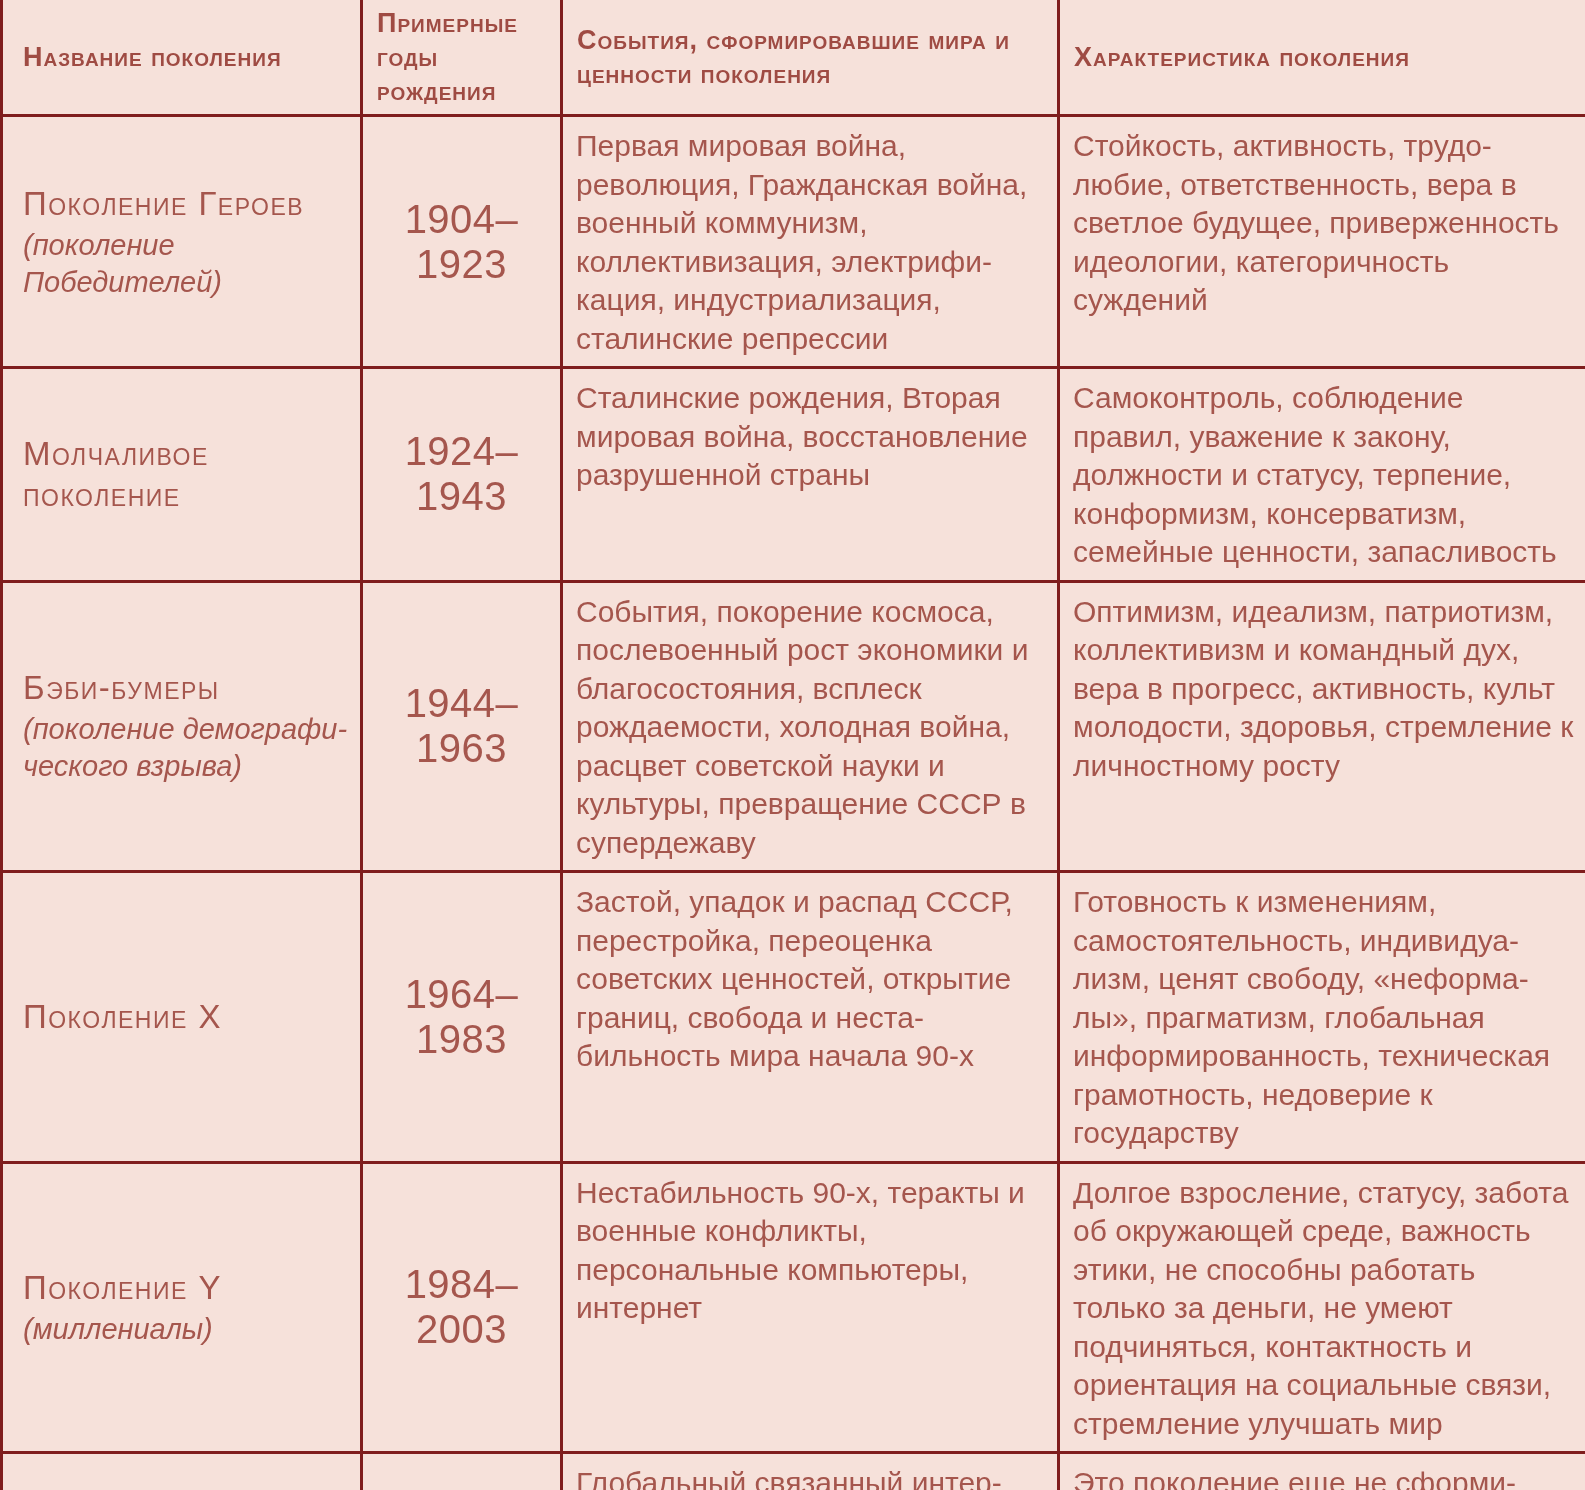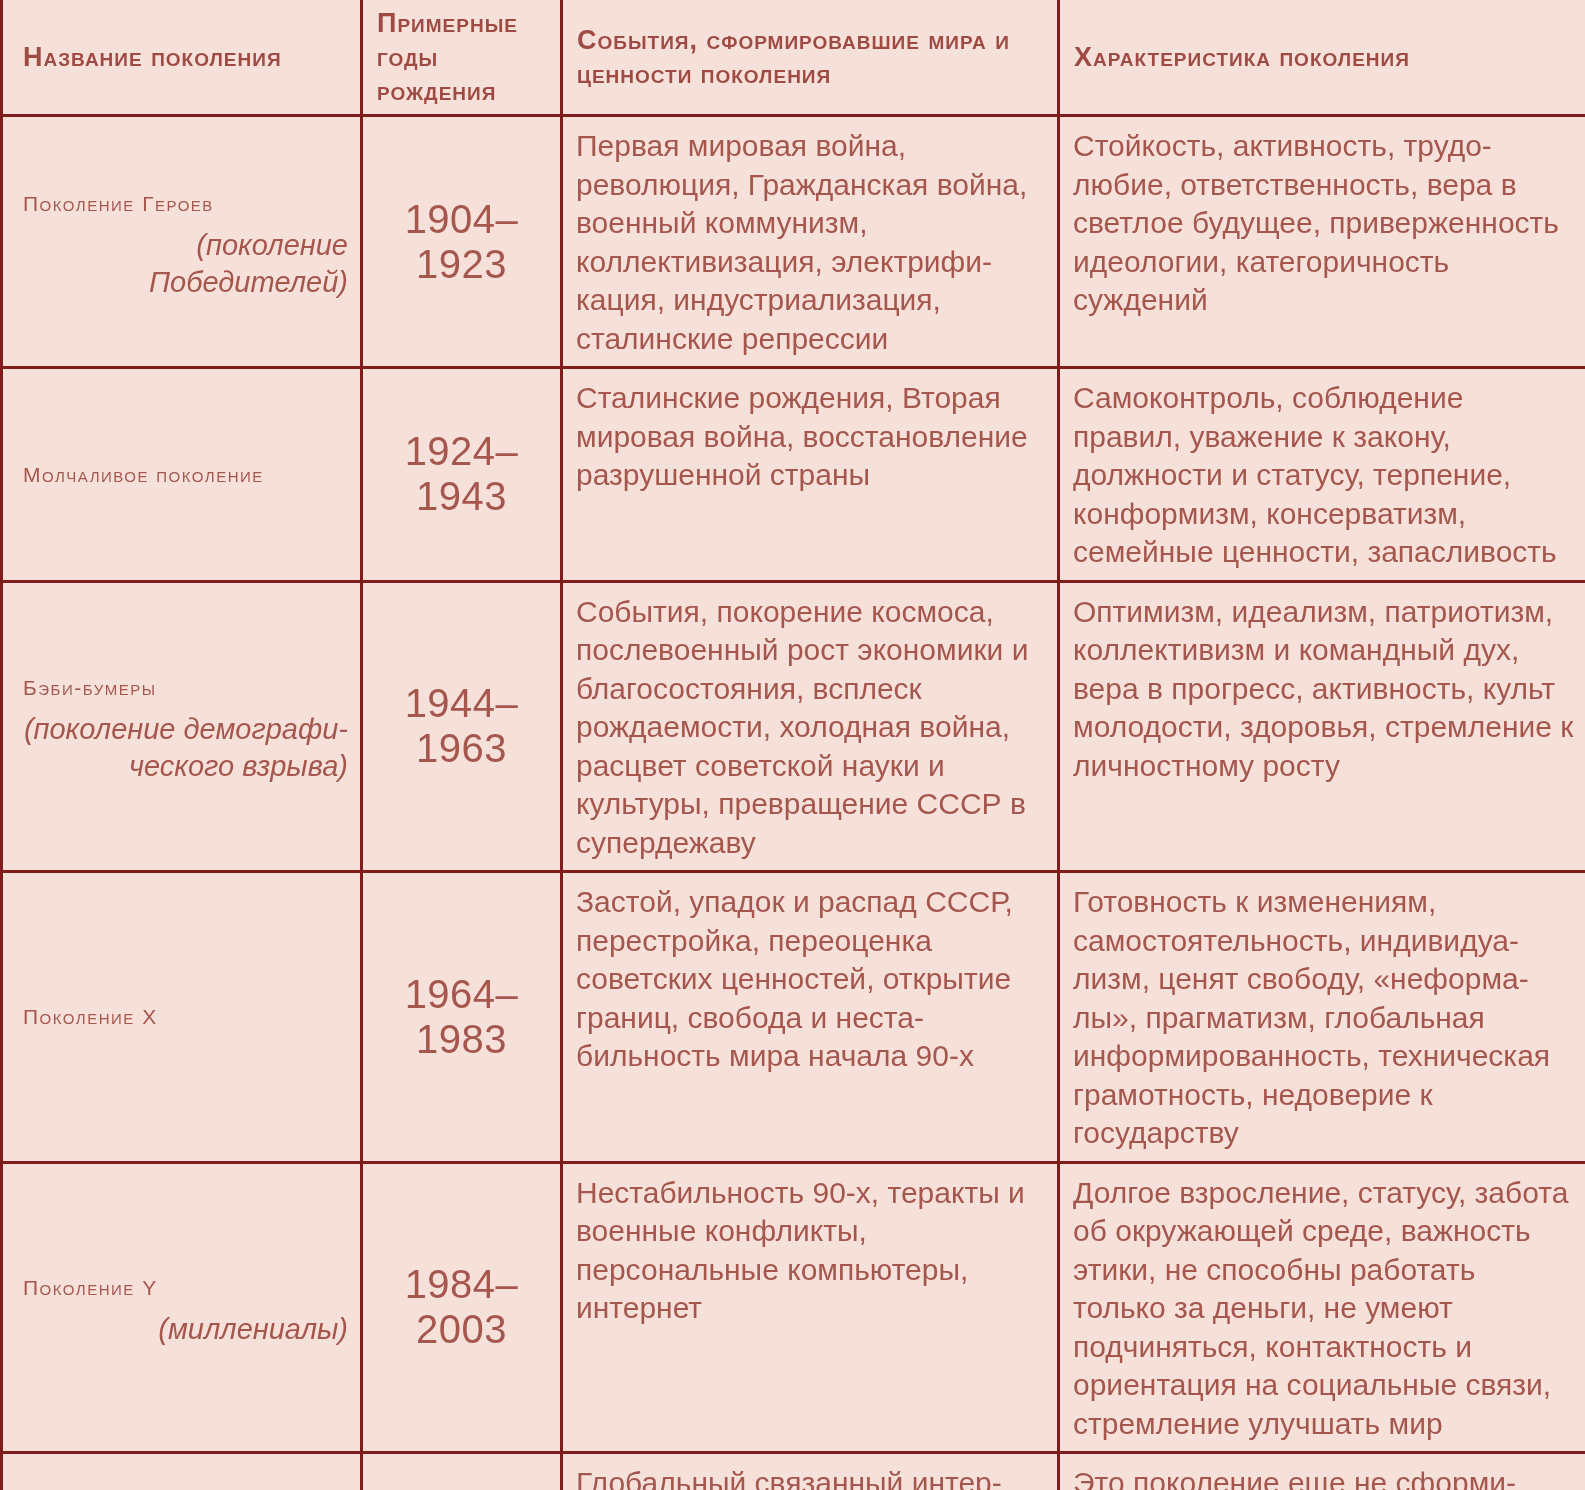--- a/index.html
+++ b/index.html
@@ -51,30 +51,29 @@
   }
   th.h.first { padding-left: 20px; }
 
   td.c-name {
     vertical-align: middle;
     text-align: left;
     padding: 10px 12px 10px 20px;
   }
   .gen-name {
     font-variant: small-caps;
-    font-size: 21px;
+    font-size: 33px;
     line-height: 41px;
     letter-spacing: 1.5px;
   }
   .gen-note {
     font-style: italic;
     font-size: 29px;
     line-height: 37px;
     margin-top: 3px;
-    text-align: right;
   }
   .gen-note:empty { display: none; }
 
   td.c-years {
     vertical-align: middle;
     text-align: center;
     font-size: 40px;
     letter-spacing: 0.5px;
     padding: 4px 6px;
   }

